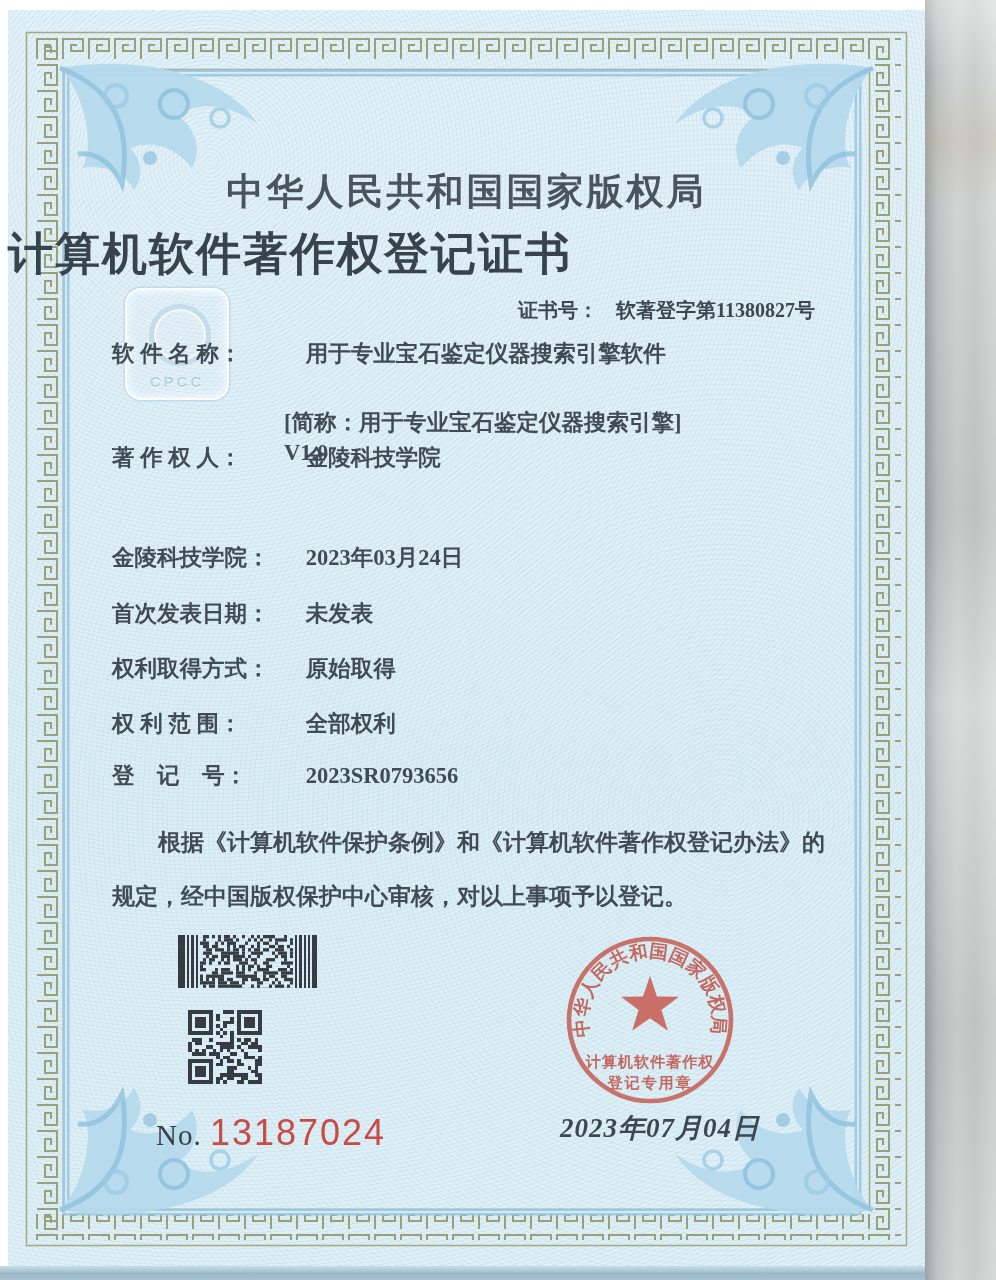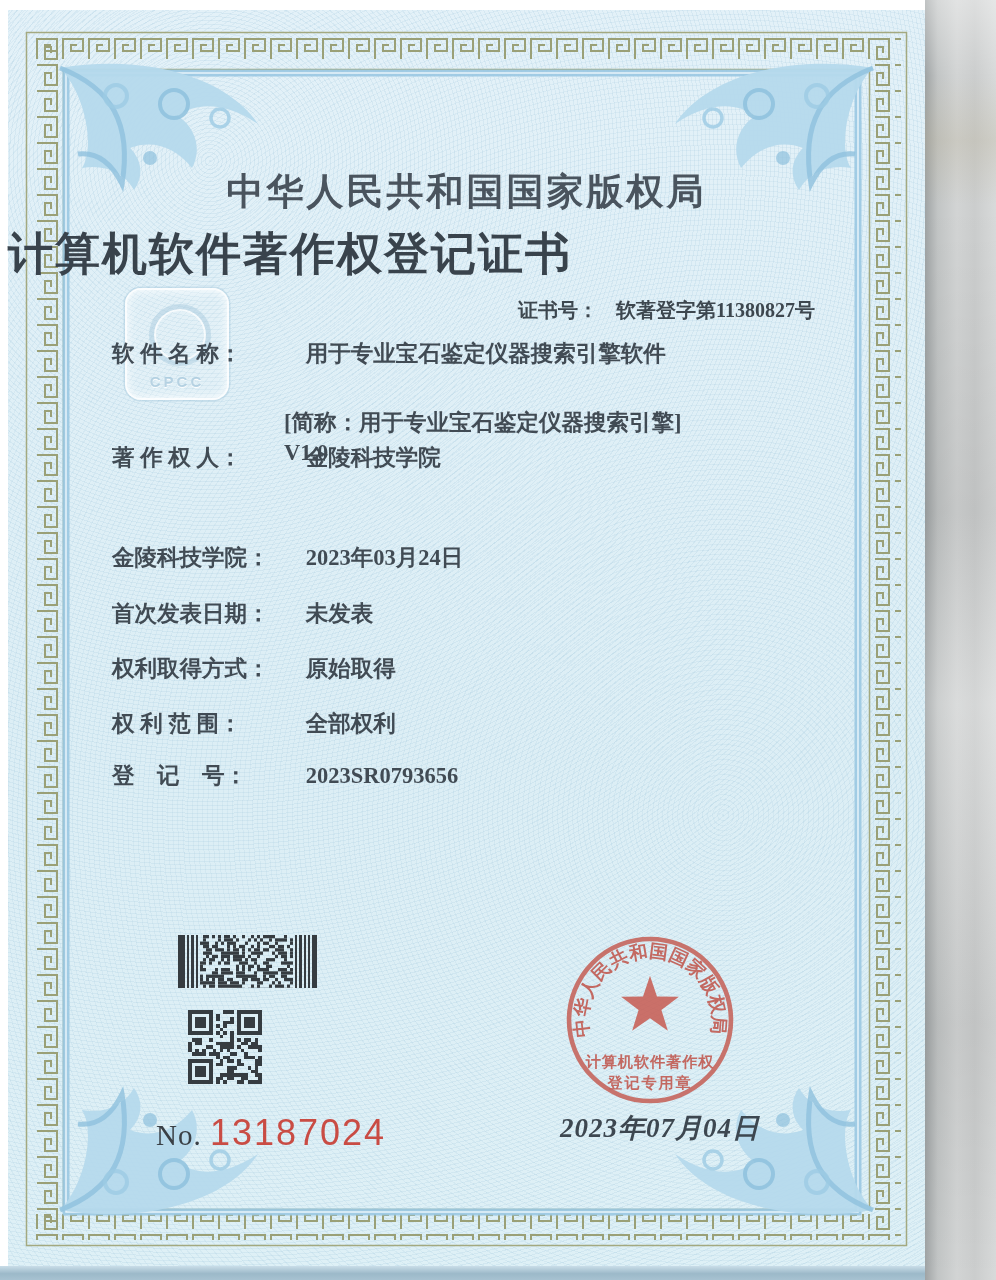--- a/index.html
+++ b/index.html
@@ -136,20 +136,22 @@
       <span class="lbl">权 利 范 围：</span>
       <span class="val">全部权利</span>
     </div>
 
     <div class="row" style="top:750px">
       <span class="lbl">登　记　号：</span>
       <span class="val">2023SR0793656</span>
     </div>
 
     <div class="statement">
+      <div class="l1">根据《计算机软件保护条例》和《计算机软件著作权登记办法》的</div>
+      <div class="l2">规定，经中国版权保护中心审核，对以上事项予以登记。</div>
     </div>
 
     <svg class="barcode" id="barcode-svg" viewBox="0 0 139 53">
         <rect x="0" y="0" width="7" height="53" fill="#363c41"></rect>
         <rect x="9" y="0" width="2" height="53" fill="#363c41"></rect>
         <rect x="13" y="0" width="3" height="53" fill="#363c41"></rect>
         <rect x="18" y="0" width="2" height="53" fill="#363c41"></rect>
         <rect x="117" y="0" width="2" height="53" fill="#363c41"></rect>
         <rect x="121" y="0" width="3" height="53" fill="#363c41"></rect>
         <rect x="126" y="0" width="2" height="53" fill="#363c41"></rect>

